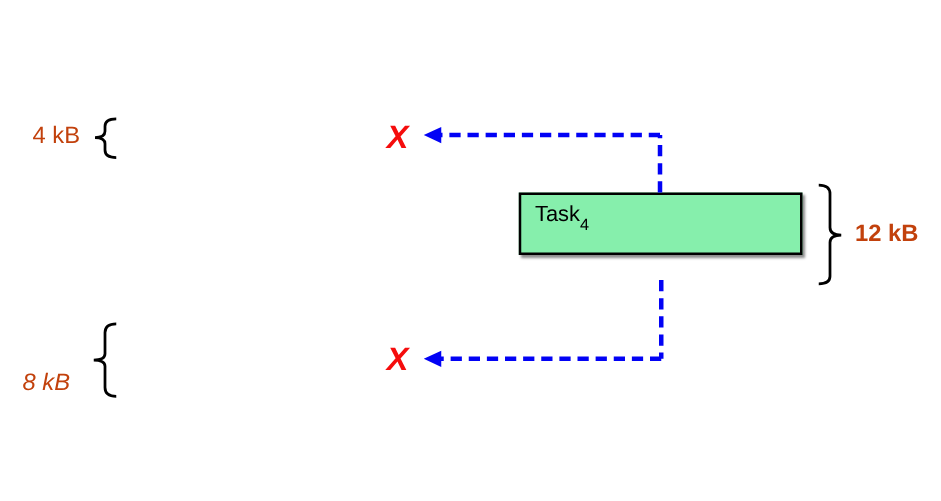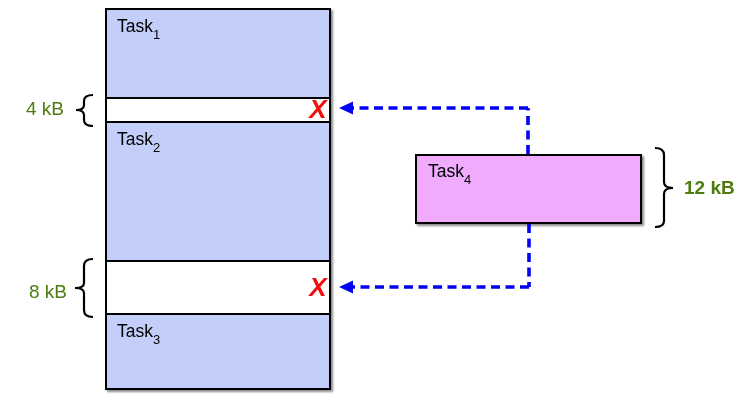--- a/index.html
+++ b/index.html
@@ -18,65 +18,52 @@
   .seg { box-sizing:border-box; width:100%; }
   .seg.task { background:#c3cffa; border-bottom:2px solid #000; }
   .seg.gap  { background:#ffffff; border-bottom:2px solid #000; }
   .seg.last { border-bottom:none; }
   .task-label {
     padding:7px 0 0 10px; font-size:17.5px; line-height:19px; color:#000;
   }
   .task-label sub { font-size:13px; position:relative; top:2px; line-height:0; }
   
   #task4-block {
-    position:absolute; left:415px; top:154px; width:227px; height:70px;
-    box-sizing:border-box; border:2px solid #000; background:#f0abfc;
+    position:absolute; left:415px; top:154px; width:227px; height:50px;
+    box-sizing:border-box; border:2px solid #000; background:#86efac;
     box-shadow:2px 2px 2px rgba(0,0,0,0.45);
   }
   #task4-block .task-label { padding:6px 0 0 11px; }
   
   .size-label {
-    position:absolute; font-size:19px; line-height:22px; color:#4d7c0f;
+    position:absolute; font-size:19px; line-height:22px; color:#c2410c;
     white-space:nowrap;
   }
   #label-4kb  { left:15px;  top:98px;  width:49px; text-align:right; }
-  #label-8kb  { left:18px;  top:281px; width:49px; text-align:right; }
+  #label-8kb  { left:18px;  top:296px; width:49px; text-align:left;font-style:italic; }
   #label-12kb { left:684px; top:177px;font-weight:bold; }
   
   .x-mark {
     position:absolute; width:24px; text-align:center;
     font-size:26px; line-height:28px; font-style:italic; font-weight:bold;
     color:#f50d0d;
   }
   #x-mark-1 { left:306px; top:95px; }
   #x-mark-2 { left:306px; top:273px; }
   
   #overlay { position:absolute; left:0; top:0; width:753px; height:401px; pointer-events:none; }
   .dash { stroke:#0202f5; stroke-width:3.6; fill:none; stroke-dasharray:9 5.5; }
   .head { fill:#0202f5; stroke:none; }
   .brace { stroke:#000; stroke-width:2.2; fill:none; }
 </style>
 </head>
 <body>
 
 <div id="canvas">
 
-  <div id="memory-column">
-    <div class="seg task" style="height:89px;">
-      <div class="task-label"><span>Task</span><sub>1</sub></div>
-    </div>
-    <div class="seg gap" style="height:24px;"></div>
-    <div class="seg task" style="height:139px;">
-      <div class="task-label"><span>Task</span><sub>2</sub></div>
-    </div>
-    <div class="seg gap" style="height:53px;"></div>
-    <div class="seg task last" style="flex:1;">
-      <div class="task-label"><span>Task</span><sub>3</sub></div>
-    </div>
-  </div>
 
   <div id="task4-block">
     <div class="task-label"><span>Task</span><sub>4</sub></div>
   </div>
 
   <svg id="overlay" viewBox="0 0 753 401">
 
     <path class="brace" d="M 93 95 Q 84 95 84 101 L 84 105 Q 84 110 76 110 Q 84 110 84 115 L 84 120 Q 84 126 93 126"></path>
 
     <path class="brace" d="M 93 259 Q 84 259 84 266 L 84 283 Q 84 288 75 288 Q 84 288 84 293 L 84 310 Q 84 317 93 317"></path>

